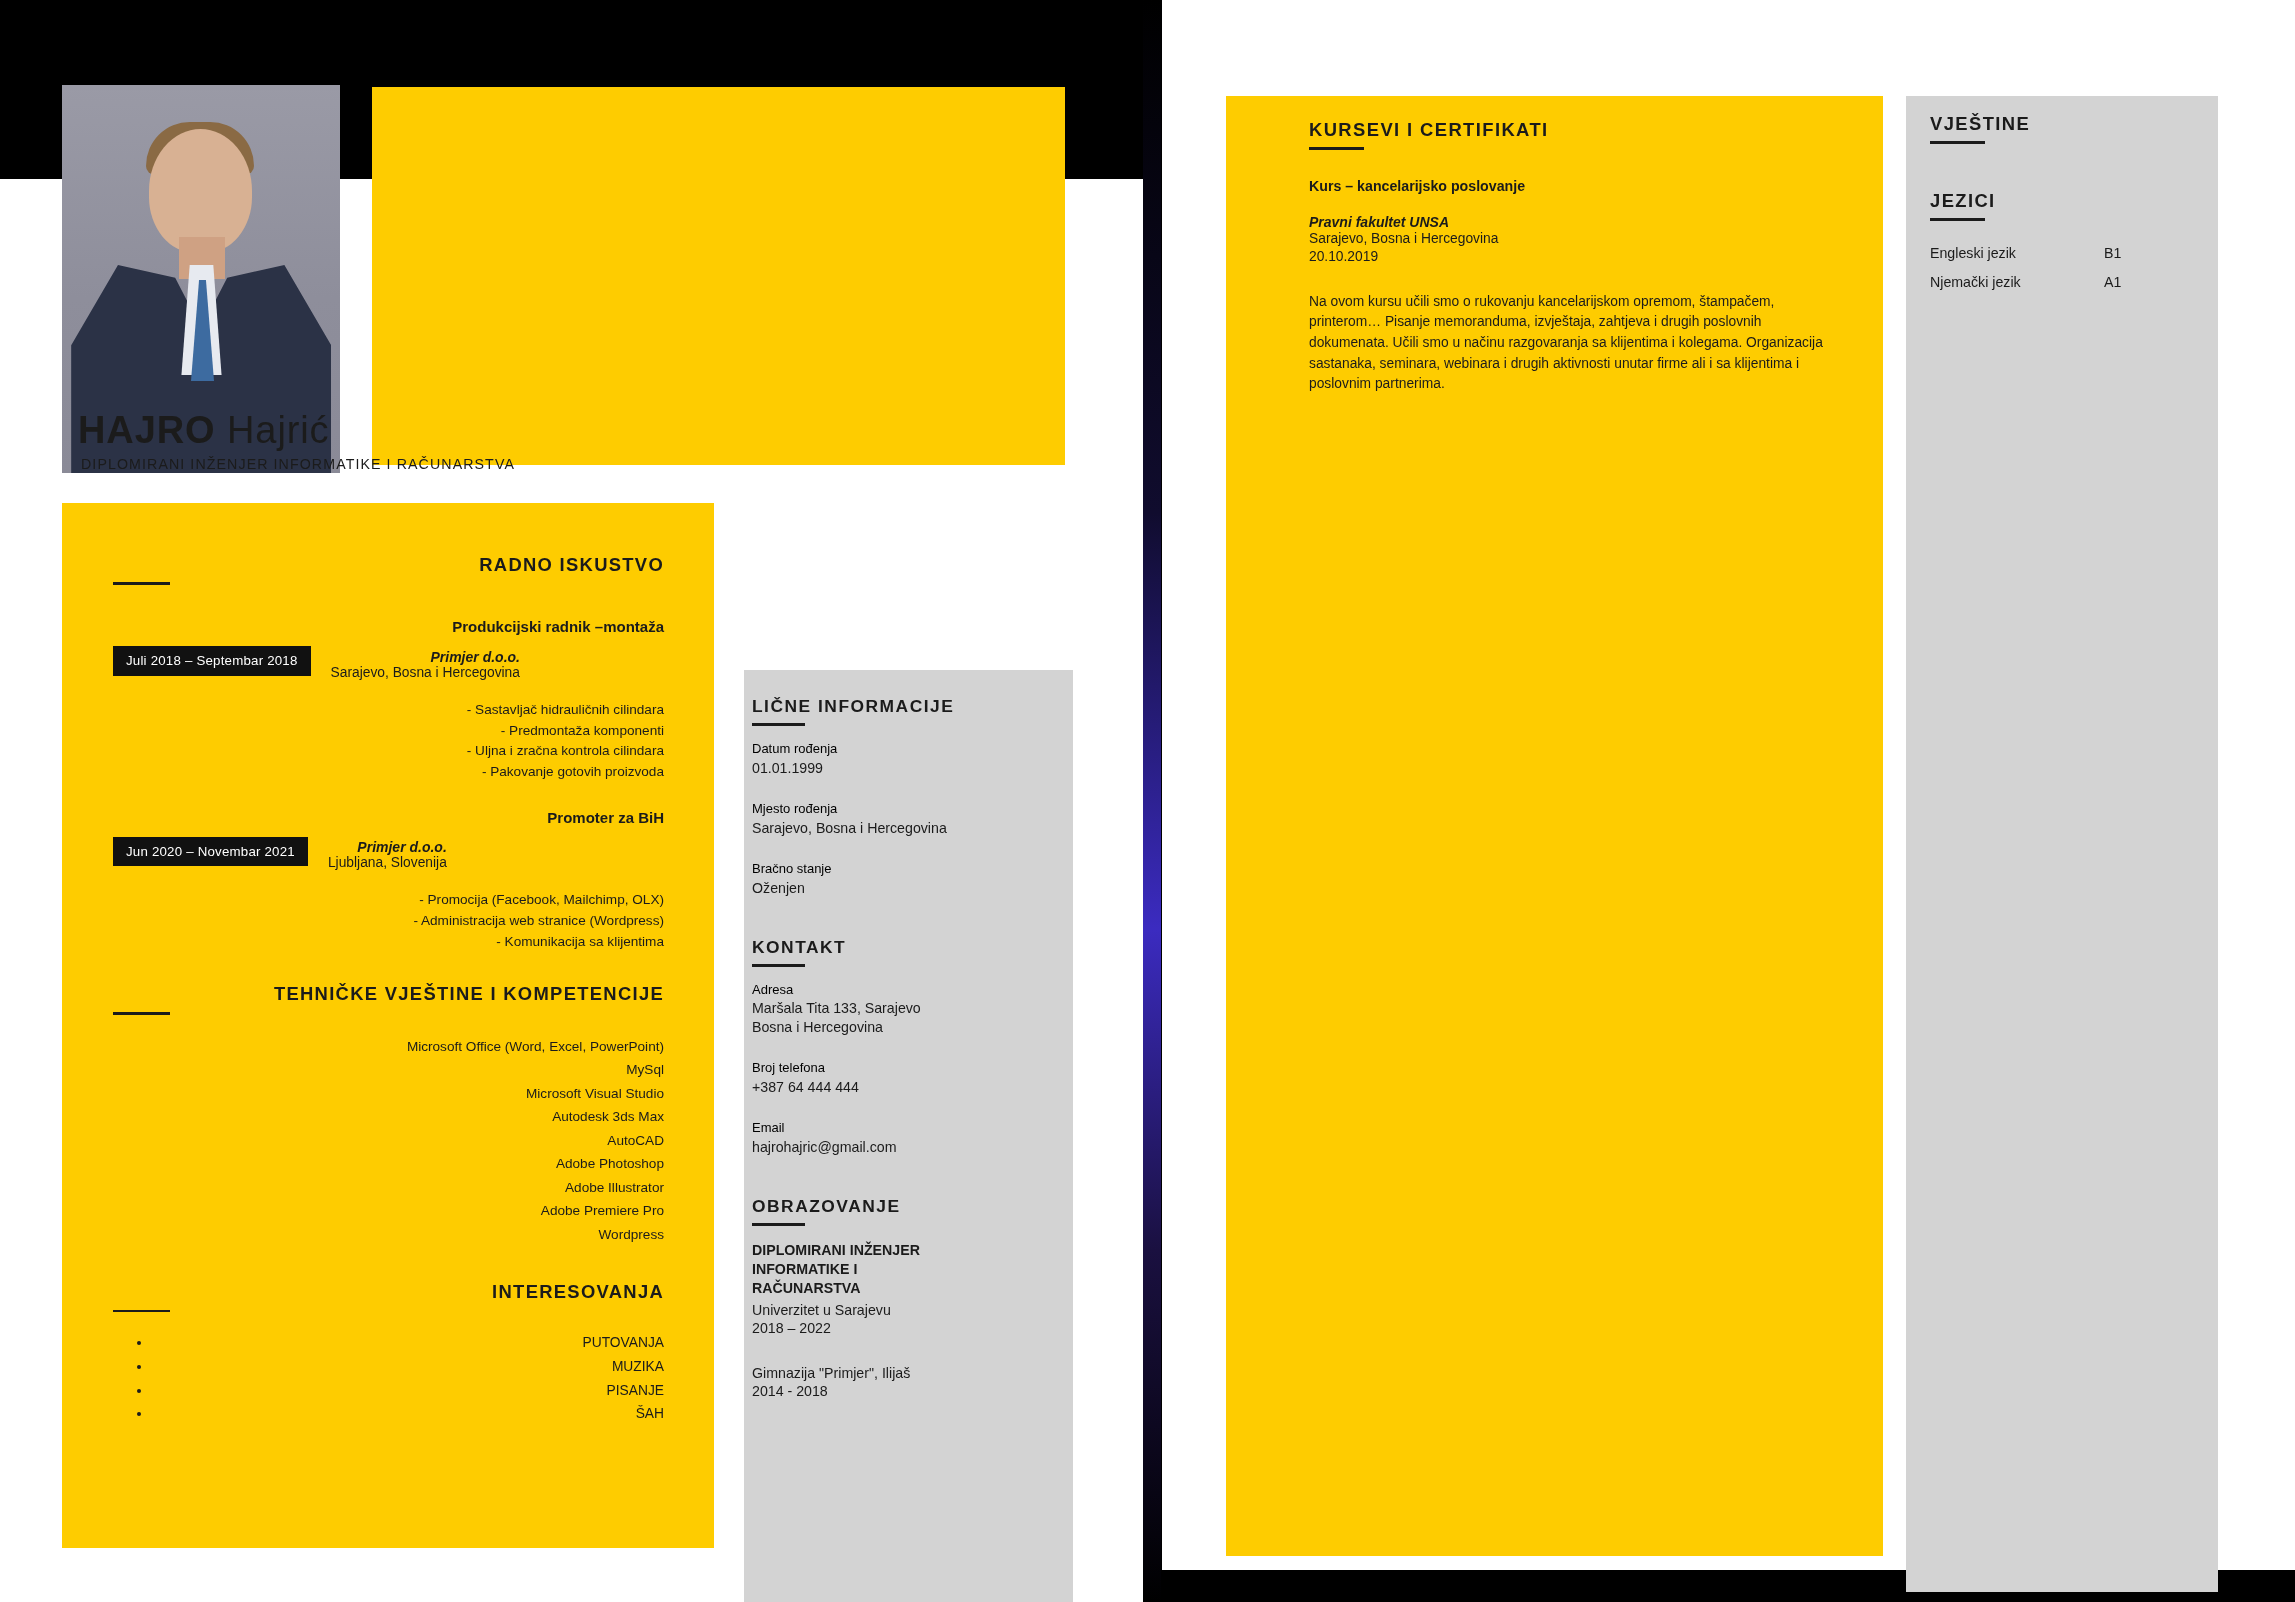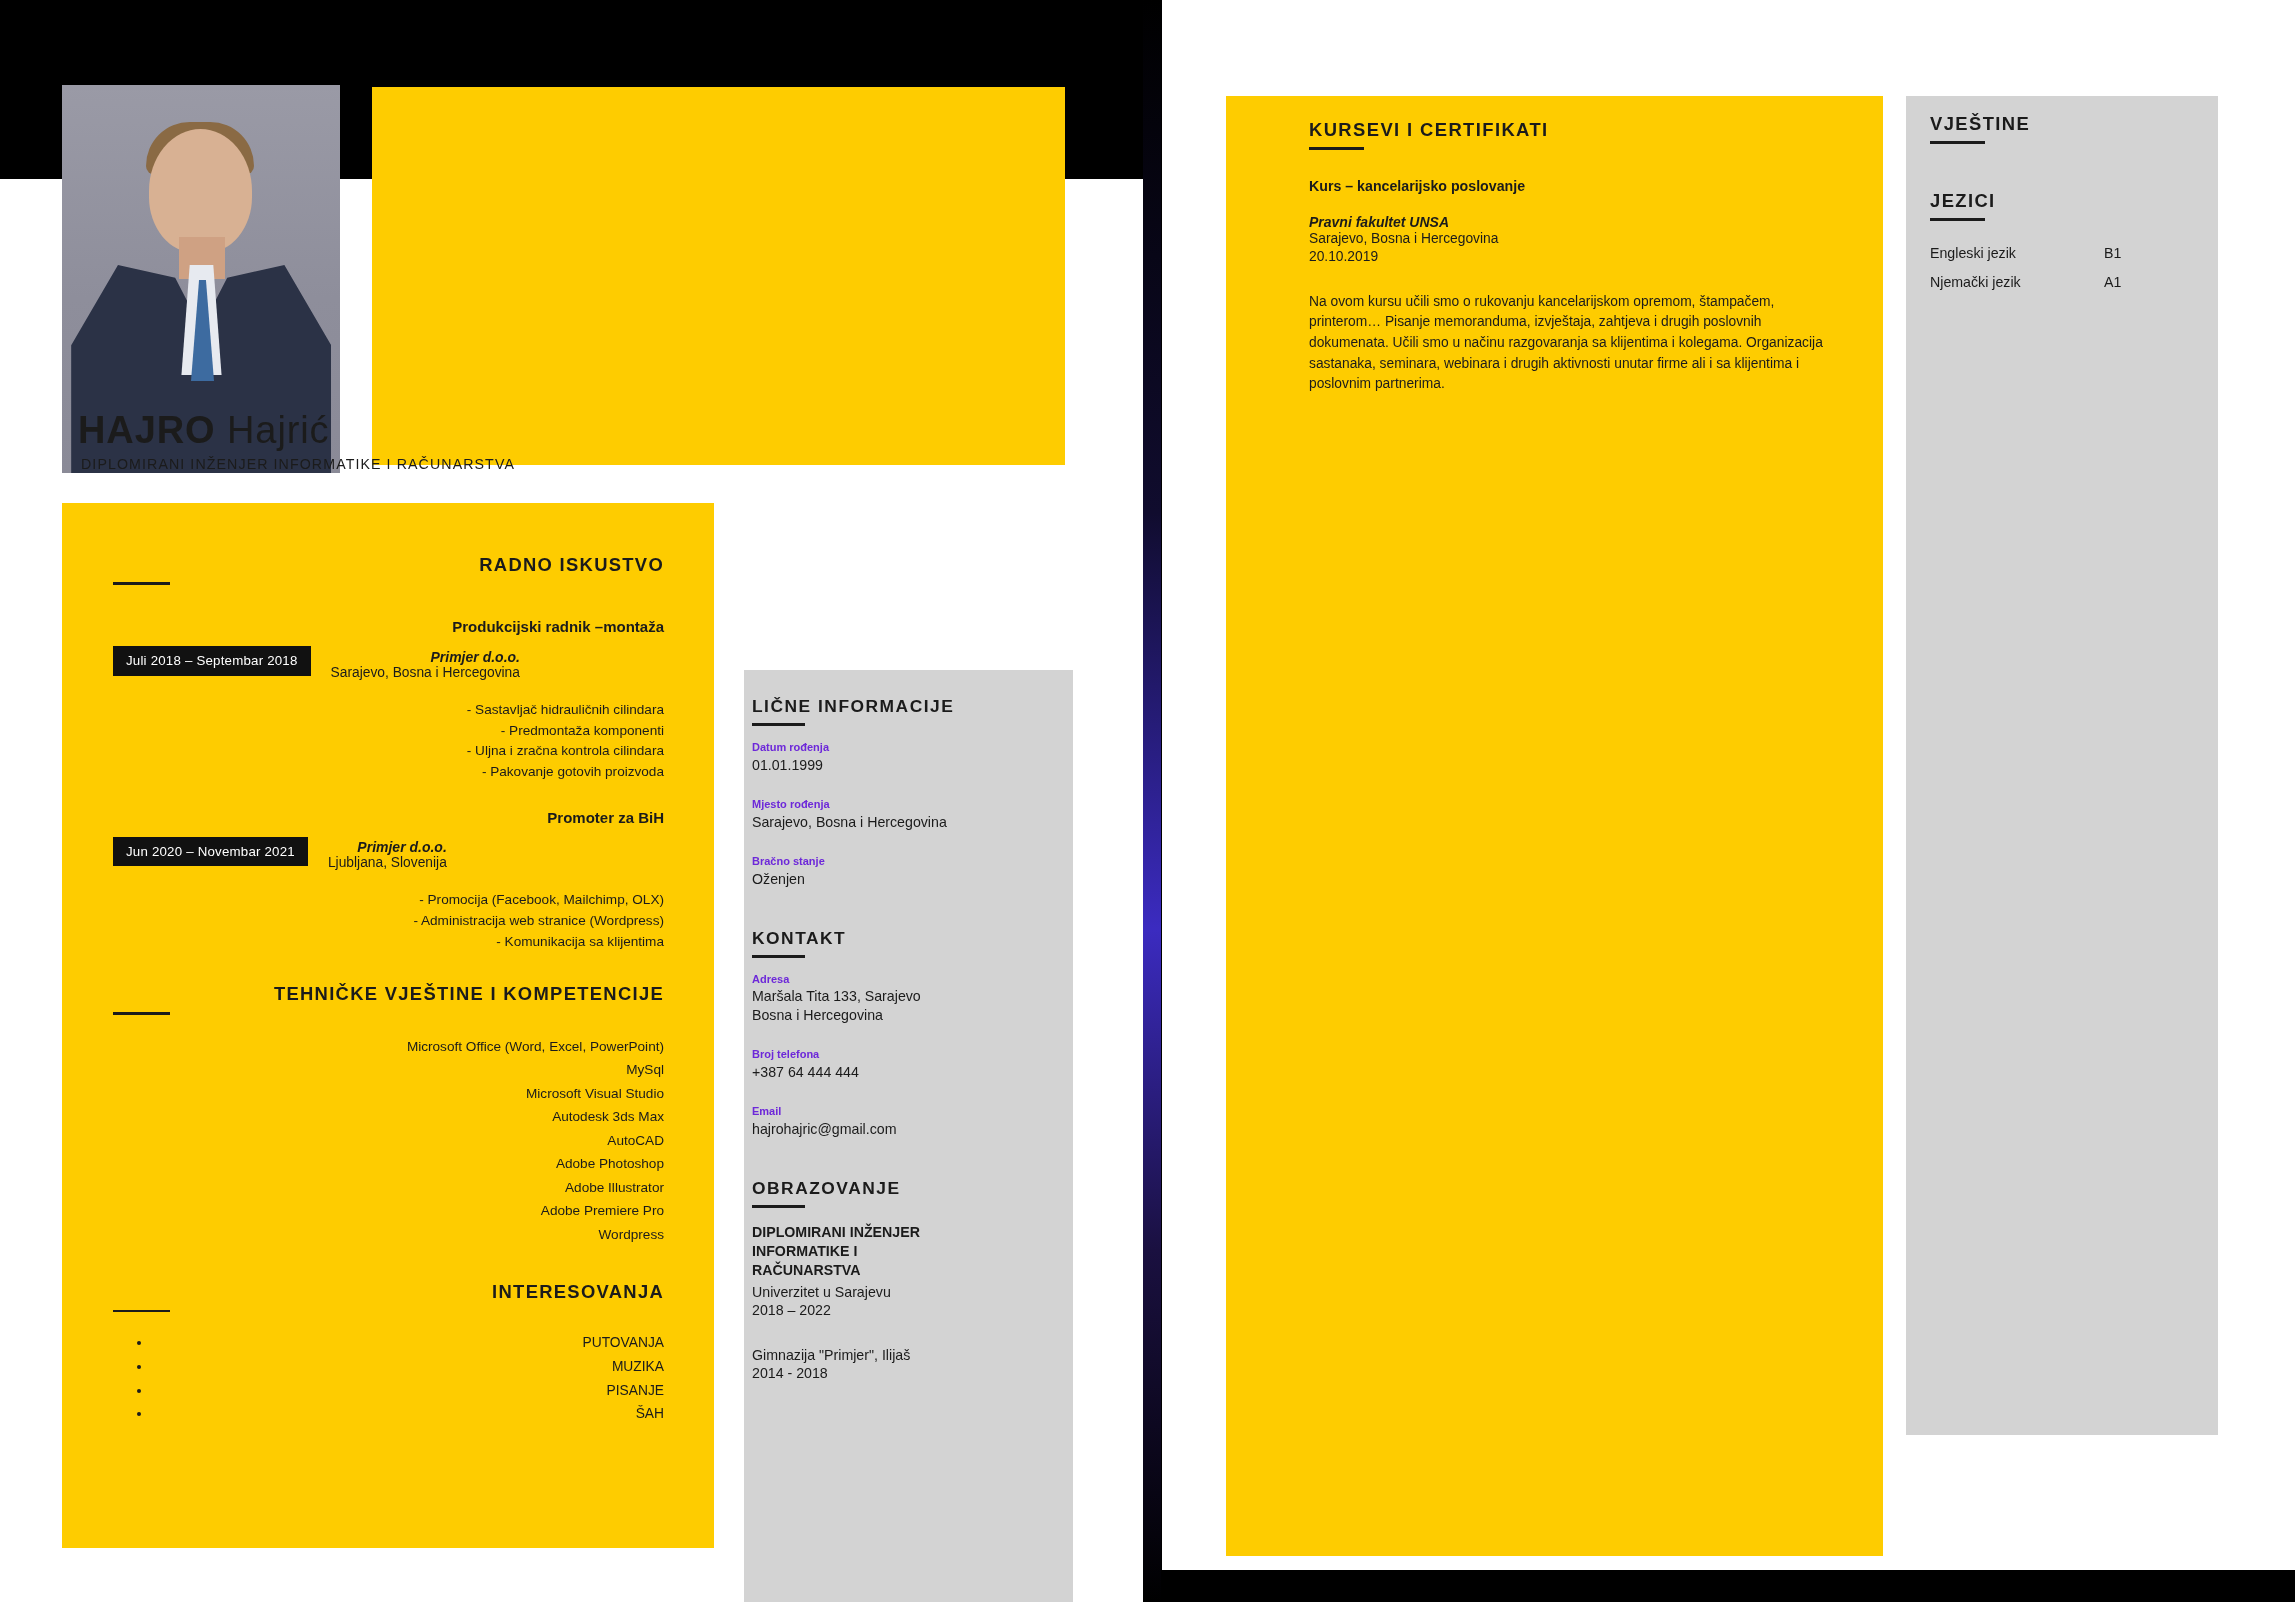--- a/index.html
+++ b/index.html
@@ -230,39 +230,39 @@
     background: #d3d3d3;
   }
   .grey-col-inner { padding: 0 8px; }
   .g-sec-title {
     font-size: 17.4px;
     font-weight: bold;
     letter-spacing: 1.5px;
     color: #1b1b1b;
   }
   .g-rule { width: 53px; height: 2.8px; background: #1b1b1b; margin-top: 6.4px; }
-  .g-label { font-size: 11px; font-weight: bold; color: #6d28d9; margin-top: 14.7px; }
+  .g-label { font-size: 13px; font-weight: normal; color: #000000; margin-top: 14.7px; }
   .g-value { font-size: 14.2px; color: #1b1b1b; margin-top: 2.8px; line-height: 1.3; }
   .g-strong { font-size: 14.2px; font-weight: bold; color: #1b1b1b; line-height: 1.35; }
 
   
   .r-yellow {
     position: absolute;
     left: 1226px;
     top: 96px;
     width: 657px;
     height: 1460px;
     background: #fecc00;
   }
   .r-grey {
     position: absolute;
     left: 1906px;
     top: 96px;
     width: 312px;
-    height: 1339px;
+    height: 1496px;
     background: #d3d3d3;
   }
   .r-title {
     font-size: 18.4px;
     font-weight: bold;
     letter-spacing: 1.4px;
     color: #1b1b1b;
   }
   .r-rule { width: 55px; height: 2.8px; background: #1b1b1b; margin-top: 6.4px; }
   .r-course { font-size: 14.2px; font-weight: bold; color: #1b1b1b; }

